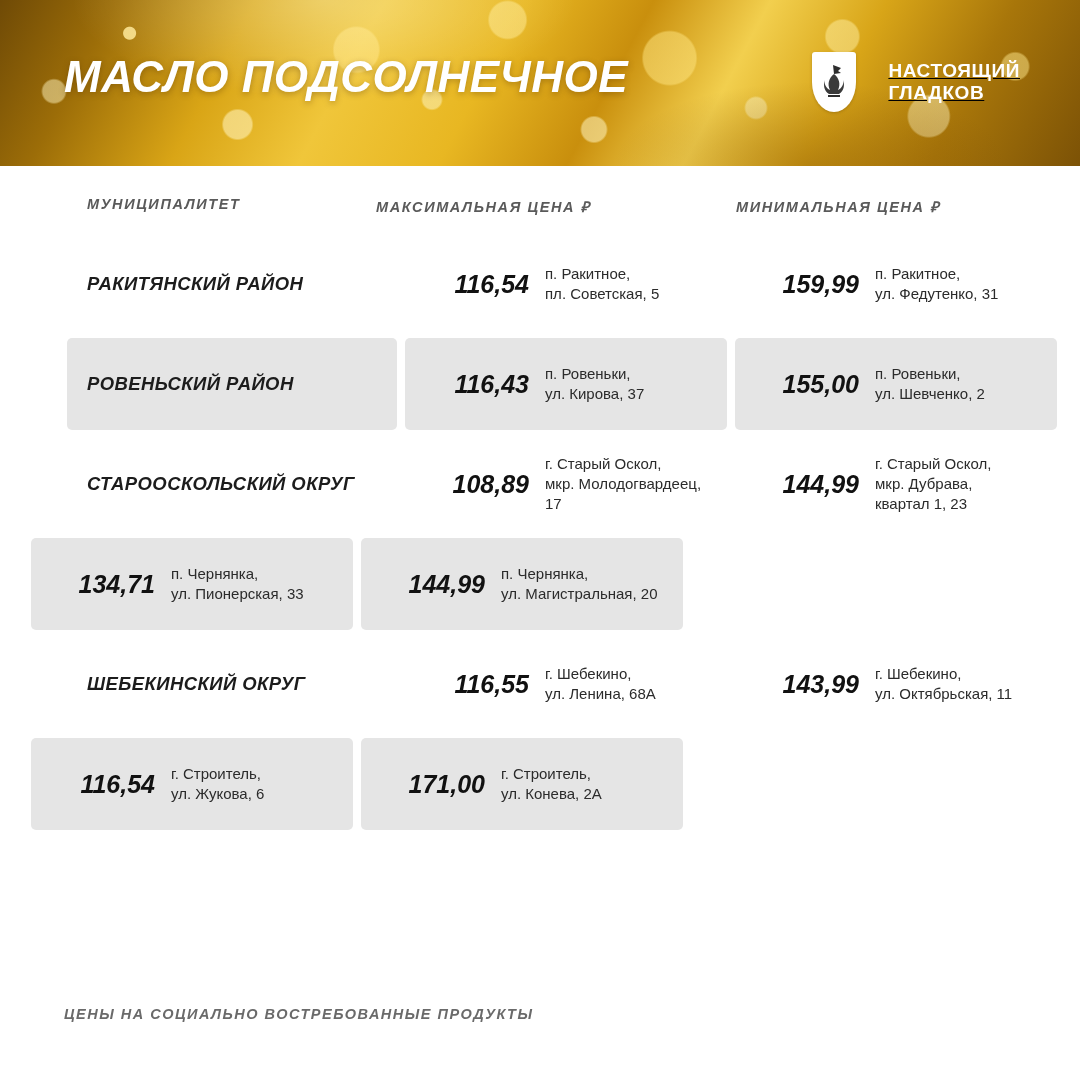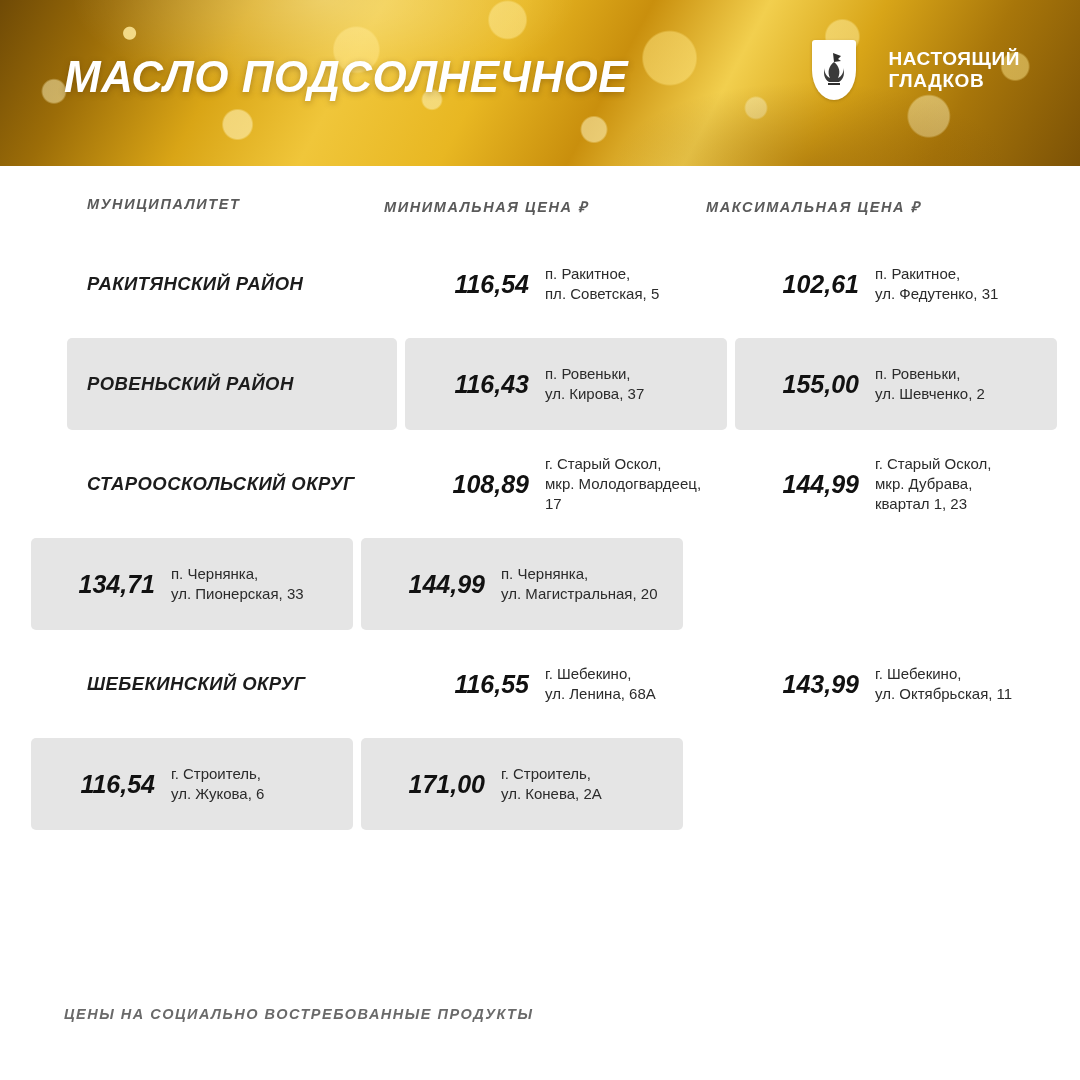--- a/index.html
+++ b/index.html
@@ -67,24 +67,25 @@
     font-style: italic;
     color: #ffffff;
     letter-spacing: 0.5px;
     text-shadow: 0 2px 6px rgba(80,45,0,0.35);
     white-space: nowrap;
   }
 
   .logo {
     position: absolute;
     right: 60px;
-    top: 40px;
+    top: 52px;
     display: flex;
     align-items: center;
     gap: 32px;
+    text-decoration: underline;
   }
   .logo-crest {
     width: 44px;
     height: 60px;
     background: #ffffff;
     border-radius: 3px 3px 22px 22px / 3px 3px 30px 30px;
     display: flex;
     align-items: center;
     justify-content: center;
     box-shadow: 0 1px 3px rgba(90,55,0,0.3);
@@ -206,34 +207,34 @@
     <div class="logo-text">
       <div>НАСТОЯЩИЙ</div>
       <div>ГЛАДКОВ</div>
     </div>
   </div>
 </div>
 
 <div class="table">
   <div class="col-head">
     <div class="ch c1">МУНИЦИПАЛИТЕТ</div>
+    <div class="ch c3">МАКСИМАЛЬНАЯ ЦЕНА ₽</div>
     <div class="ch c2">МИНИМАЛЬНАЯ ЦЕНА ₽</div>
-    <div class="ch c3">МАКСИМАЛЬНАЯ ЦЕНА ₽</div>
   </div>
   <div id="rows">
       <div class="row">
         <div class="cell cell-muni">
           <div class="muni-name">РАКИТЯНСКИЙ РАЙОН</div>
         </div>
         <div class="cell cell-price">
           <div class="price-val">116,54</div>
           <div class="price-addr">п. Ракитное,<br>пл. Советская, 5</div>
         </div>
         <div class="cell cell-price">
-          <div class="price-val">102,61</div>
+          <div class="price-val">159,99</div>
           <div class="price-addr">п. Ракитное,<br>ул. Федутенко, 31</div>
         </div>
       </div>
       <div class="row shaded">
         <div class="cell cell-muni">
           <div class="muni-name">РОВЕНЬСКИЙ РАЙОН</div>
         </div>
         <div class="cell cell-price">
           <div class="price-val">116,43</div>
           <div class="price-addr">п. Ровеньки,<br>ул. Кирова, 37</div>

